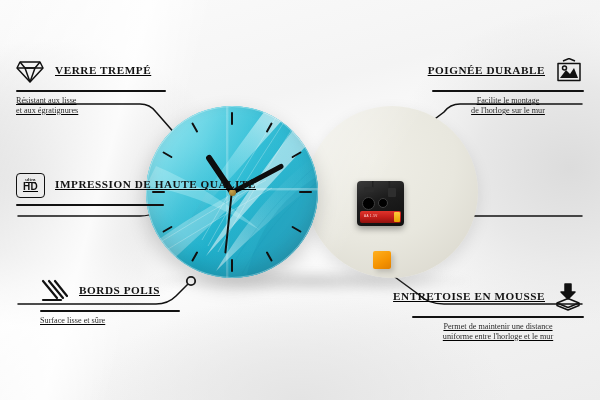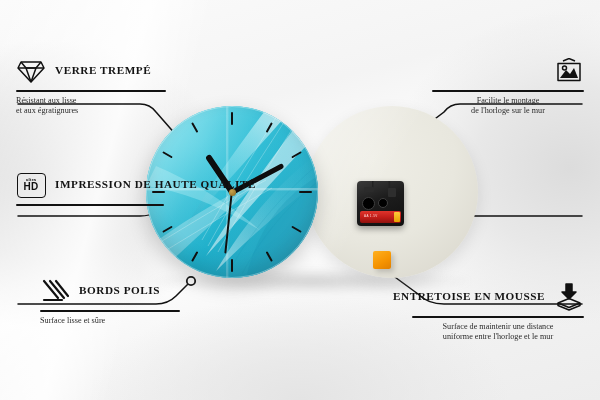--- a/index.html
+++ b/index.html
@@ -90,36 +90,36 @@
   .hand.second{width:62px;height:1.6px;margin-top:-.8px;background:#111;}
   .cap{position:absolute;left:50%;top:50%;width:7px;height:7px;margin:-3.5px 0 0 -3.5px;border-radius:50%;
        background:radial-gradient(circle at 35% 30%,#c9a34e,#8a6a1f);}
   .shadow-floor{
     position:absolute;left:150px;top:268px;width:320px;height:26px;border-radius:50%;
     background:radial-gradient(ellipse at 50% 50%, rgba(120,120,120,.30) 0%, rgba(150,150,150,.12) 48%, rgba(255,255,255,0) 74%);
     filter:blur(3px);
   }
 
   
-  .callout{position:absolute;}
+  .callout{position:absolute;text-decoration:underline;}
   .callout .head{display:flex;align-items:center;gap:9px;}
   .callout.right .head{justify-content:flex-end;}
   .title{
     font-family:"Liberation Serif",serif;
     font-weight:bold;font-size:11.2px;line-height:13.4px;letter-spacing:.55px;
     color:#131313;text-transform:uppercase;white-space:nowrap;
   }
   .callout.right .title{text-align:right;}
   .rule{height:1.6px;background:#121212;margin-top:4px;border-radius:1px;}
   .desc{
     font-family:"Liberation Serif",serif;
     font-size:8.2px;line-height:10.4px;color:#2a2a2a;margin-top:4px;white-space:pre-line;
   }
   .callout.right .desc{text-align:center;}
-  .icon{width:30px;height:30px;flex:0 0 30px;display:flex;align-items:center;justify-content:center;}
+  .icon{width:30px;height:30px;flex:0 0 30px;display:flex;align-items:center;}
   .icon svg{display:block;}
 
   
   .hd{
     width:27px;height:23px;border:1.7px solid #111;border-radius:4px;
     display:flex;flex-direction:column;align-items:center;justify-content:center;line-height:1;
   }
   .hd .u{font-family:"Liberation Sans",sans-serif;font-size:4.4px;font-weight:bold;letter-spacing:.2px;color:#111;}
   .hd .h{font-family:"Liberation Sans",sans-serif;font-size:10px;font-weight:bold;letter-spacing:.3px;color:#111;margin-top:.5px;}
 </style>
@@ -275,20 +275,22 @@
       </span>
       <span class="title">BORDS
 POLIS</span>
     </div>
     <div class="rule"></div>
     <div class="desc">Surface lisse et sûre</div>
   </div>
 
   <div class="callout right" style="left:432px;top:56px;width:152px;">
     <div class="head">
+      <span class="title">POIGNÉE
+DURABLE</span>
       <span class="icon">
         <svg width="30" height="26" viewBox="0 0 30 26">
           <g fill="none" stroke="#111" stroke-width="1.5" stroke-linejoin="round">
             <path d="M9,3 L15,0.5 L21,3"></path>
             <rect x="4" y="5.5" width="22" height="17"></rect>
             <path d="M6,20 L12,12 L16,16 L20,10 L24,20 Z" fill="#111" stroke="none"></path>
             <circle cx="10.5" cy="10" r="2"></circle>
           </g>
         </svg>
       </span>
@@ -307,17 +309,17 @@
         <svg width="28" height="28" viewBox="0 0 28 28">
           <g fill="none" stroke="#111" stroke-width="1.5" stroke-linejoin="round">
             <path d="M11,1 h6 v8 h4 l-7,7 -7,-7 h4 z" fill="#111" stroke="#111"></path>
             <path d="M14,15.5 L25,20 L14,24.5 L3,20 Z"></path>
             <path d="M3,20 v2.5 L14,27 L25,22.5 V20"></path>
           </g>
         </svg>
       </span>
     </div>
     <div class="rule"></div>
-    <div class="desc">Surface de maintenir une distance
+    <div class="desc">Permet de maintenir une distance
 uniforme entre l'horloge et le mur</div>
   </div>
 
 </div>
 
 </body></html>

